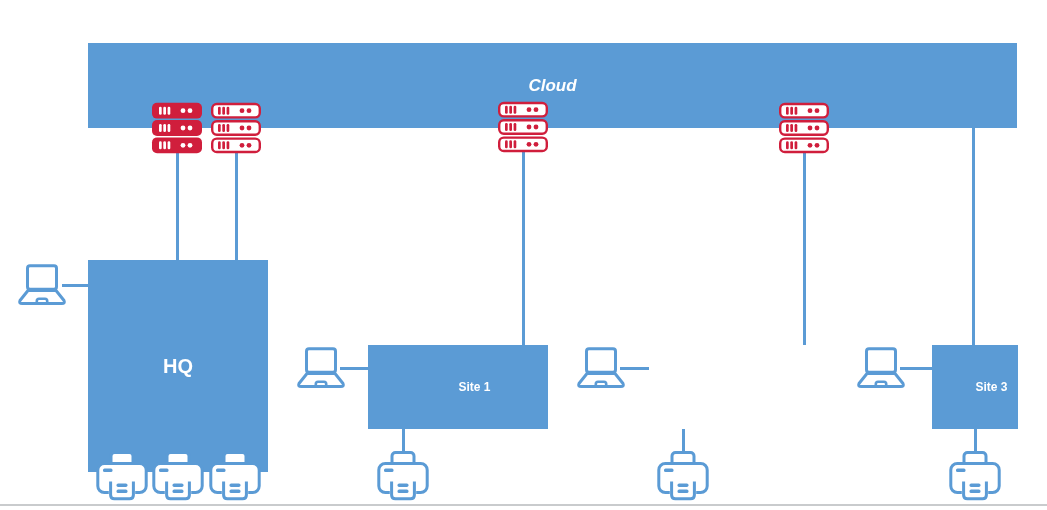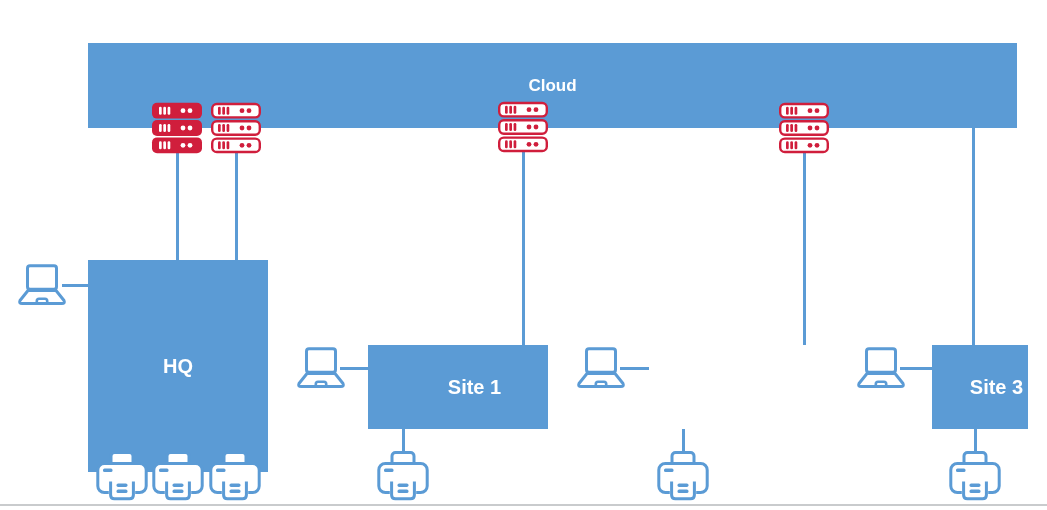--- a/index.html
+++ b/index.html
@@ -4,21 +4,21 @@
 <style>
   html,body{margin:0;padding:0;background:#ffffff;}
   .canvas{
     position:relative;width:1047px;height:510px;background:#ffffff;overflow:hidden;
     font-family:"Liberation Sans", sans-serif;
   }
   .node{position:absolute;background:#5b9bd5;display:flex;align-items:center;justify-content:center;}
   .lbl{color:#ffffff;font-weight:bold;}
   .lbl.cloud-t{font-size:17px;}
   .lbl.hq-t{font-size:20px;}
-  .lbl.site-t{font-size:20px;margin-left:33px;}
+  .lbl.site-t{font-size:12px;margin-left:33px;}
   .vline{position:absolute;width:3px;background:#5b9bd5;}
   .hline{position:absolute;height:3px;background:#5b9bd5;}
   .dev{position:absolute;display:block;}
   .divider{position:absolute;left:0;top:504px;width:1047px;height:2px;background:#c9cbcd;}
   .defs{position:absolute;width:0;height:0;overflow:hidden;}
 </style>
 </head>
 <body>
 
 <div class="canvas">
@@ -90,21 +90,21 @@
         <rect x="1.8" y="12.5" width="48.4" height="29" rx="6.5" fill="#fff" stroke="#5b9bd5" stroke-width="3"></rect>
         <rect x="12.8" y="29" width="26.4" height="14.5" fill="#fff"></rect>
         <path d="M14.6,30.5 V44 q0,3.8 3.8,3.8 h15.2 q3.8,0 3.8,-3.8 V30.5" fill="#fff" stroke="#5b9bd5" stroke-width="3"></path>
         <rect x="7" y="17.5" width="9.5" height="3.6" rx="1.5" fill="#5b9bd5"></rect>
         <rect x="20.5" y="32.5" width="11" height="3.4" rx="1.6" fill="#5b9bd5"></rect>
         <rect x="20.5" y="38.6" width="11" height="3.4" rx="1.6" fill="#5b9bd5"></rect>
       </symbol>
     </defs>
   </svg>
 
-  <div class="node" style="left:88px;top:43px;width:929px;height:85px;">
+  <div class="node" style="left:88px;top:43px;width:929px;height:85px;font-style:italic;">
     <span class="lbl cloud-t">Cloud</span>
   </div>
 
   <div class="vline" style="left:175.5px;top:150px;height:110px;"></div>
   <div class="vline" style="left:234.5px;top:150px;height:110px;"></div>
   <div class="vline" style="left:521.5px;top:150px;height:195px;"></div>
   <div class="vline" style="left:802.5px;top:150px;height:195px;"></div>
   <div class="vline" style="left:971.5px;top:127px;height:218px;"></div>
 
   <div class="hline" style="left:62px;top:283.5px;width:27px;"></div>
@@ -118,21 +118,21 @@
   <div class="vline" style="left:401.5px;top:429px;height:25px;"></div>
   <div class="vline" style="left:681.5px;top:429px;height:25px;"></div>
   <div class="vline" style="left:973.5px;top:429px;height:25px;"></div>
 
   <div class="node" style="left:88px;top:260px;width:180px;height:212px;">
     <span class="lbl hq-t">HQ</span>
   </div>
   <div class="node" style="left:368px;top:345px;width:180px;height:84px;">
     <span class="lbl site-t">Site 1</span>
   </div>
-  <div class="node" style="left:932px;top:345px;width:96px;height:84px;">
+  <div class="node" style="left:932px;top:345px;width:86px;height:84px;">
     <span class="lbl site-t">Site 3</span>
   </div>
 
   <svg class="dev" style="left:151px;top:102px;" width="52" height="52">
       <use href="#stack-filled"></use>
     </svg>
   <svg class="dev" style="left:210px;top:102px;" width="52" height="52">
       <use href="#stack-outline"></use>
     </svg>
   <svg class="dev" style="left:497px;top:101px;" width="52" height="52">

